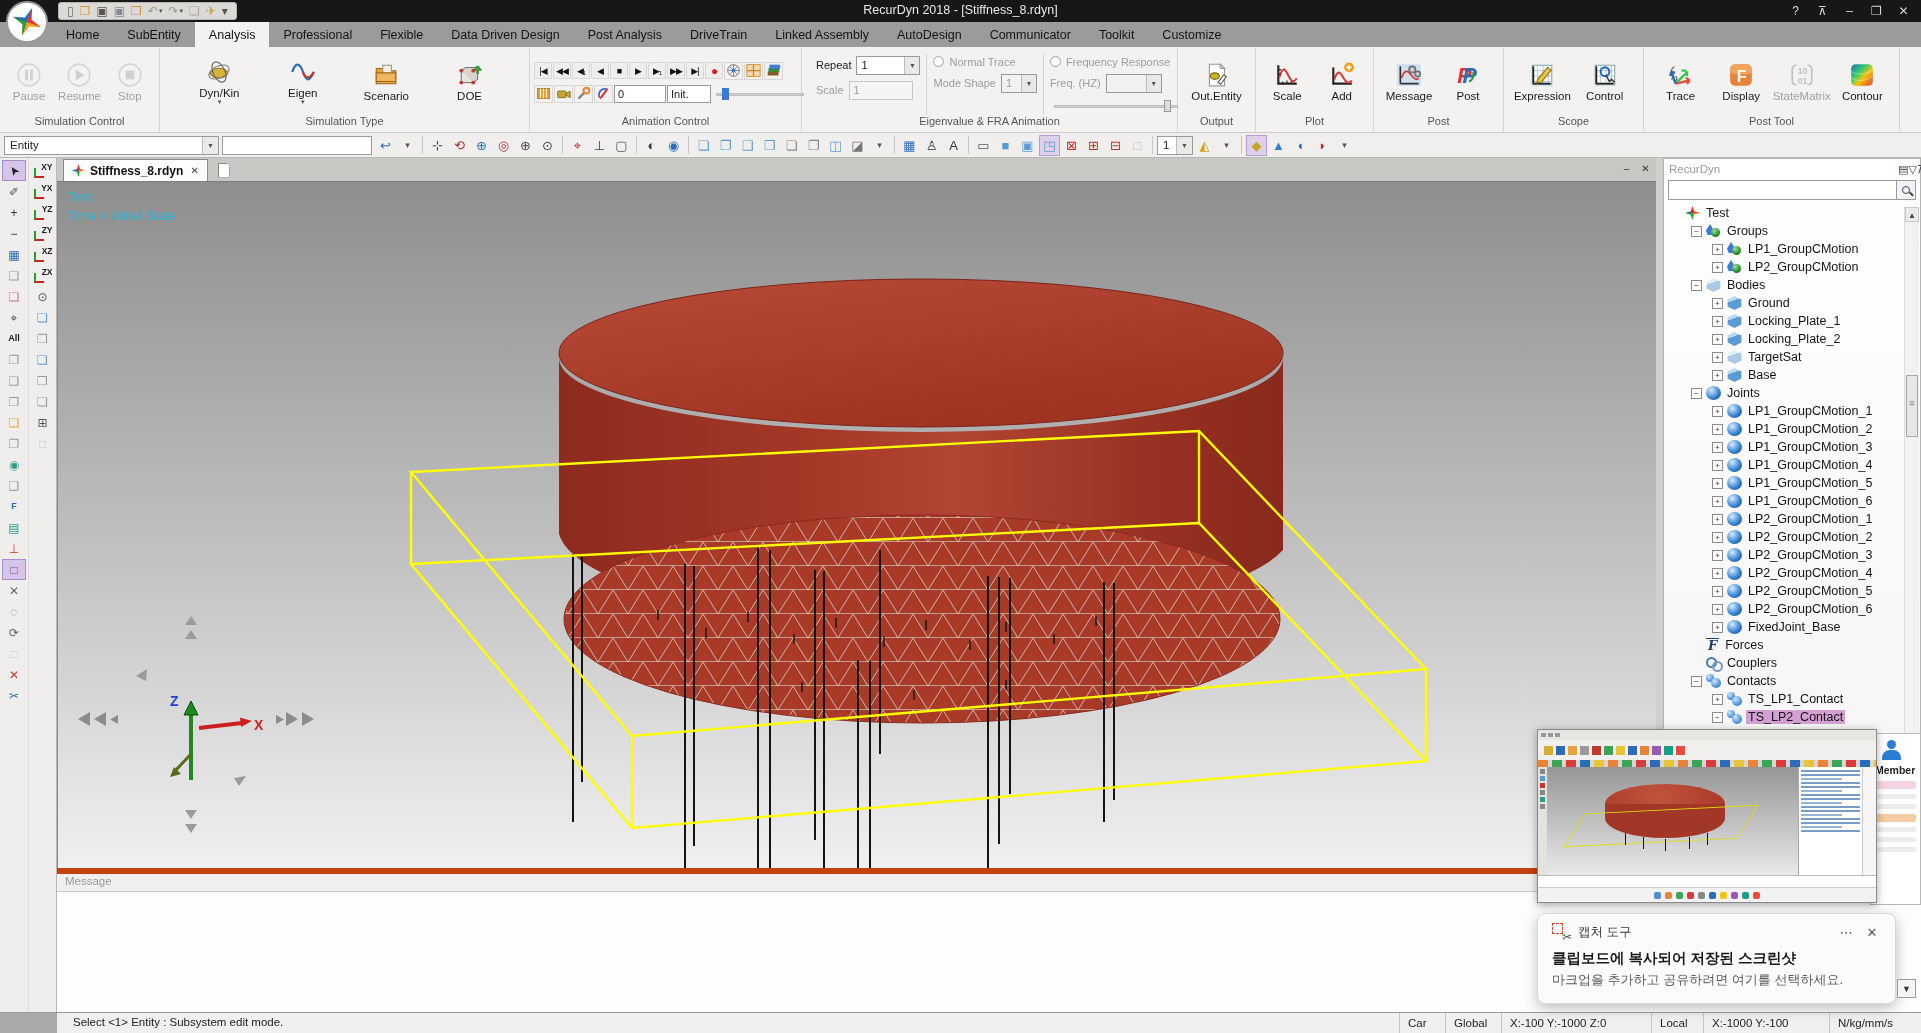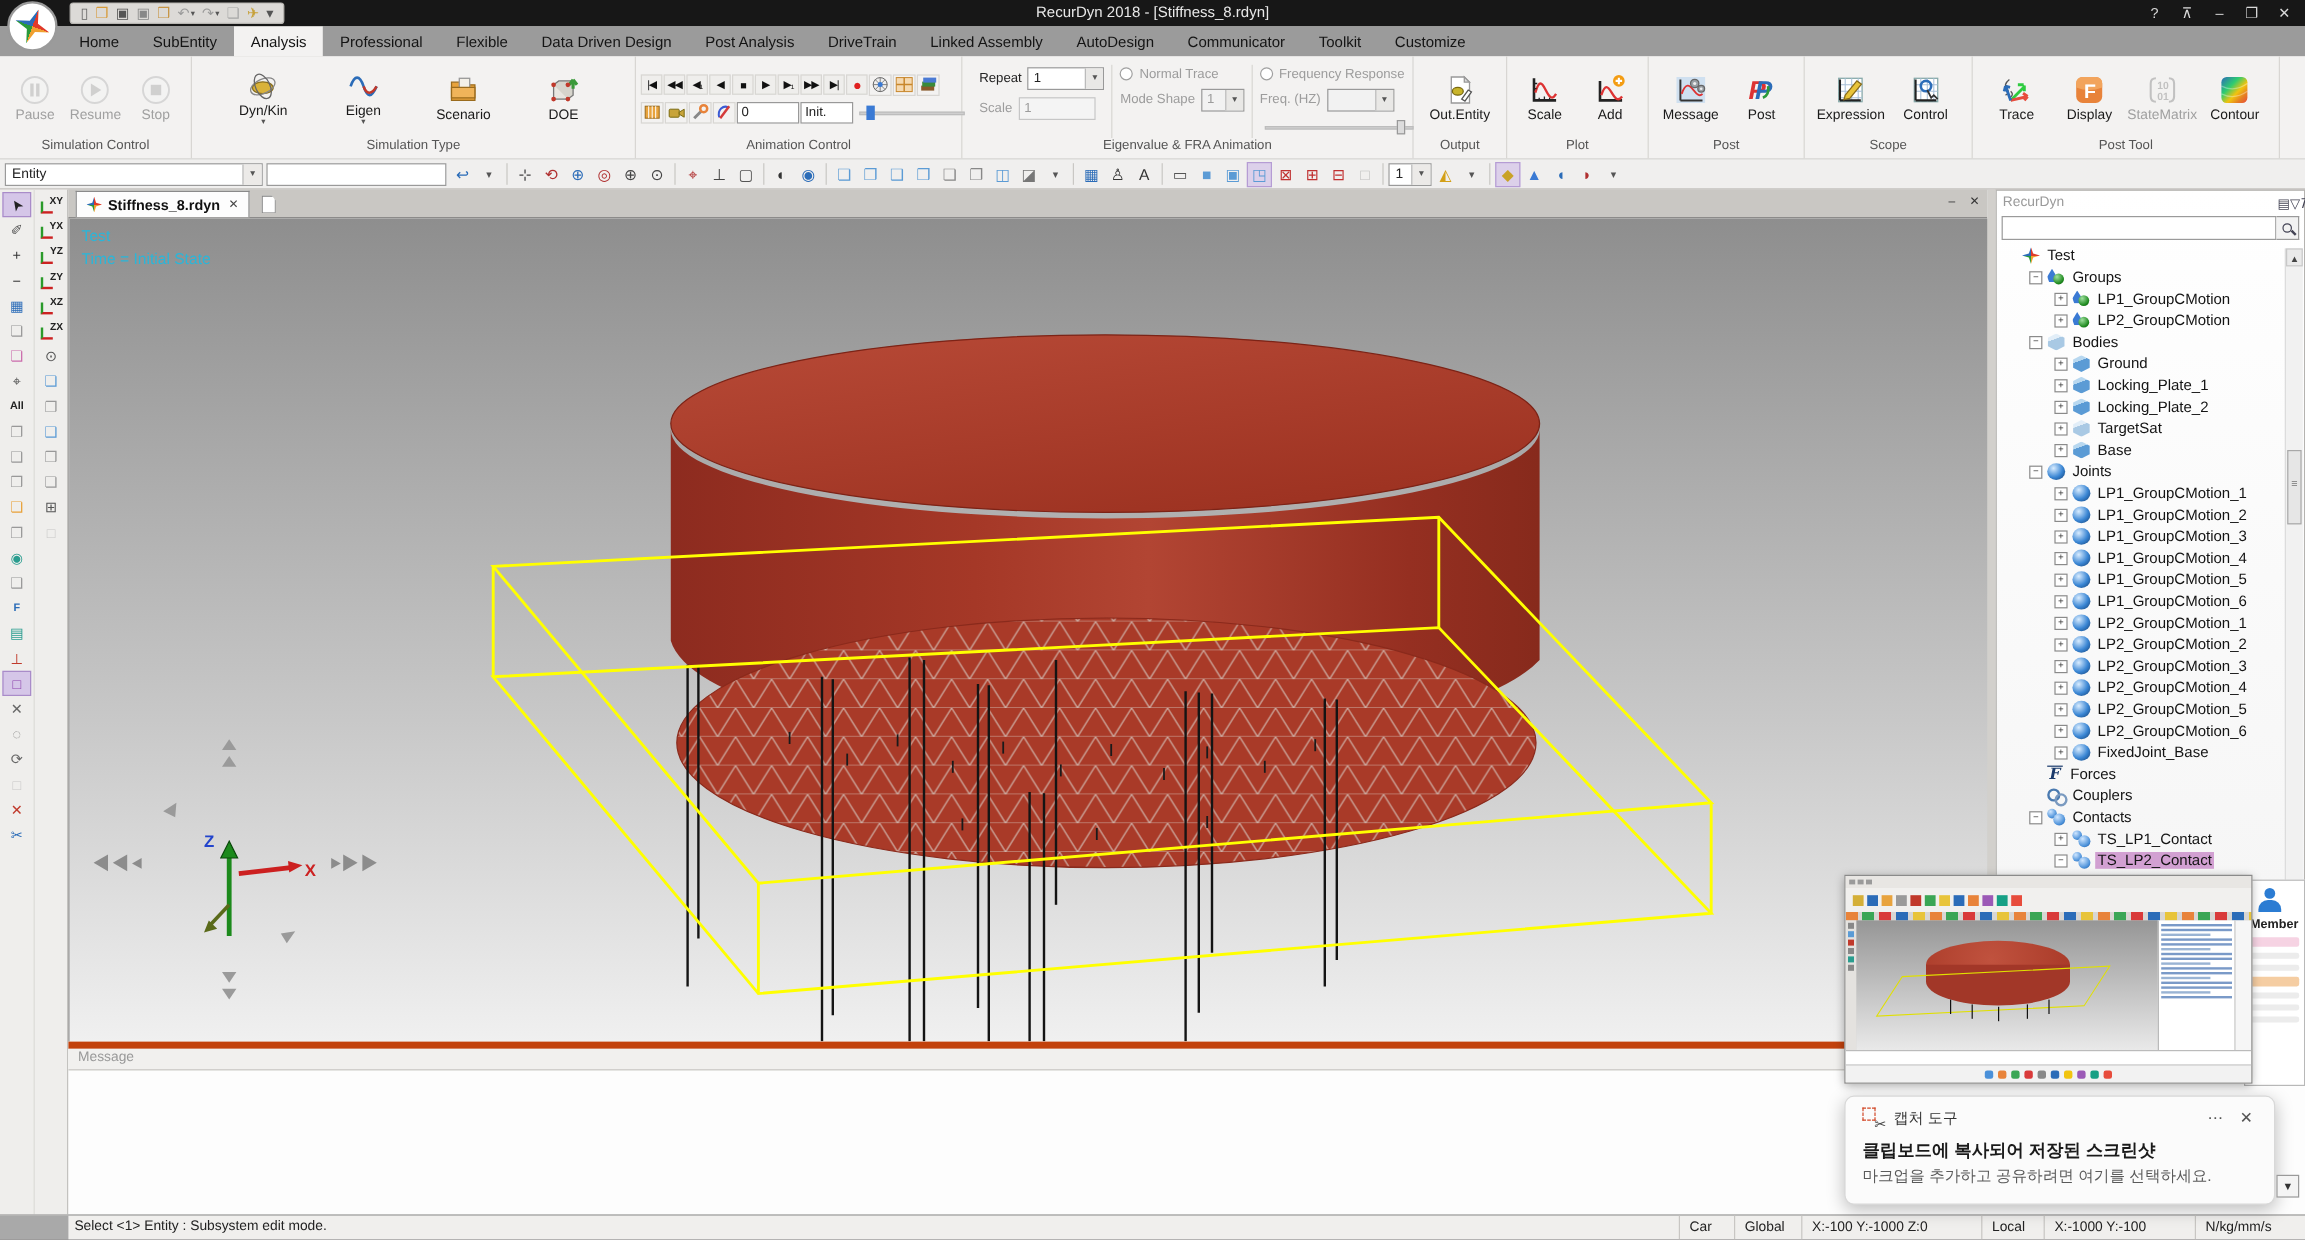--- a/index.html
+++ b/index.html
@@ -137,21 +137,21 @@
   .dbsb .thumb::after{content:"≡";position:absolute;left:0;right:0;top:22px;text-align:center;font-size:9px;color:#777;}
 
   
   .msgpanel{position:absolute;left:57px;top:868px;width:1864px;height:172px;background:#fdfdfd;border-top:6px solid #c2410c;}
   .msghead{height:18px;background:#f1f0ee;border-bottom:1px solid #c9c7c4;font-size:11.5px;color:#999;padding:1px 8px;}
   .msgdn{position:absolute;left:1840px;top:105px;width:19px;height:19px;background:#f4f4f4;border:1px solid #9a9a9a;font-size:9px;color:#333;display:flex;align-items:center;justify-content:center;z-index:60;}
 
   
   .statusbar{position:absolute;left:0;top:1012px;width:1921px;height:21px;background:#f0efed;border-top:1px solid #9a9a9a;display:flex;align-items:stretch;font-size:11.5px;color:#222;}
   .sbox{width:57px;background:#a9a9a9;flex:none;}
-  .smsg{padding:3px 5px;flex:1;}
+  .smsg{padding:3px 16px;flex:1;}
   .sseg{border-left:1px solid #c8c6c3;padding:3px 8px;white-space:nowrap;display:flex;align-items:center;}
 
   
   .member{position:absolute;left:1870px;top:733px;width:51px;height:172px;background:#fff;border:1px solid #b8b8b8;overflow:hidden;z-index:40;padding:6px 4px;}
   .person{position:relative;width:22px;height:20px;margin:0 0 4px 6px;}
   .person::before{content:"";position:absolute;left:6px;top:0;width:9px;height:9px;border-radius:50%;background:#2b7cd3;}
   .person::after{content:"";position:absolute;left:1px;top:10px;width:19px;height:10px;border-radius:8px 8px 0 0;background:#2b7cd3;}
   .member .mtit{font-size:10.5px;font-weight:bold;color:#222;white-space:nowrap;}
   .mbar{height:8px;margin-top:5px;border-radius:2px;}
   .mb-pink{background:#f6d3e3;}

